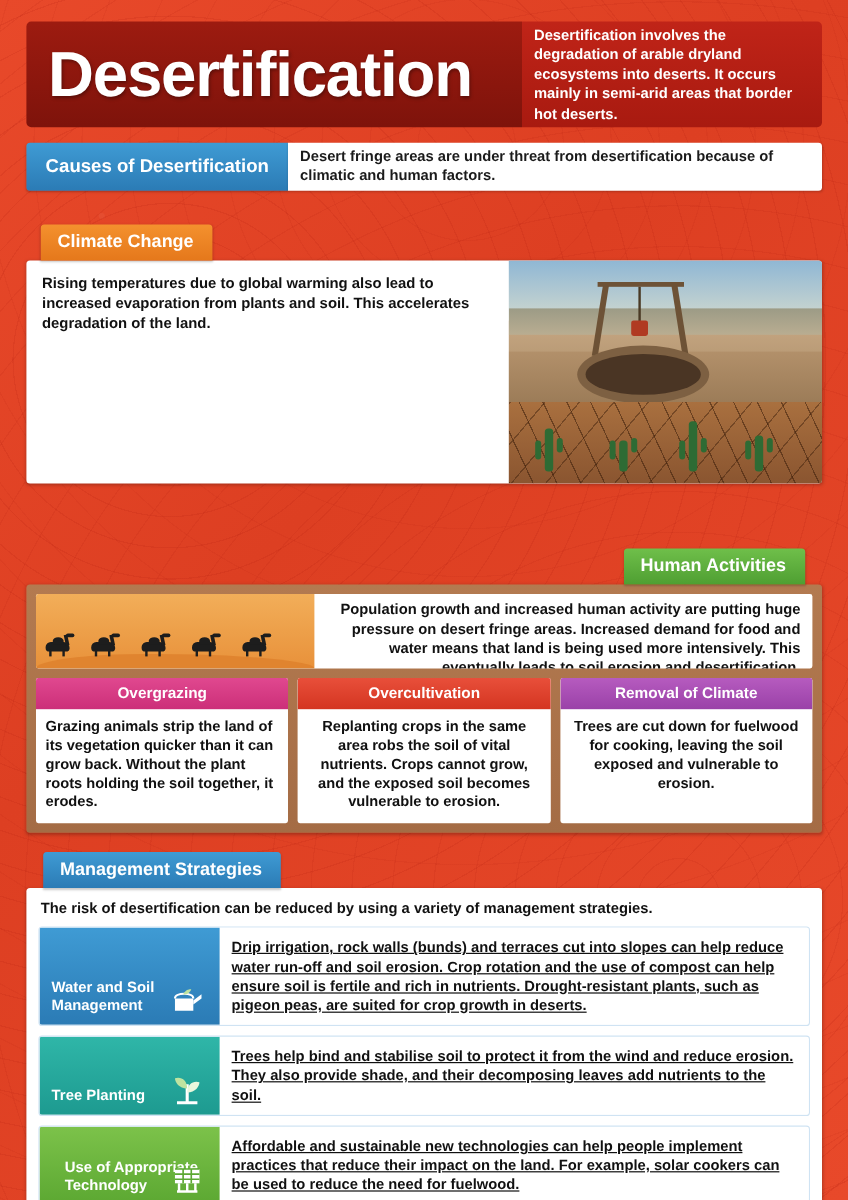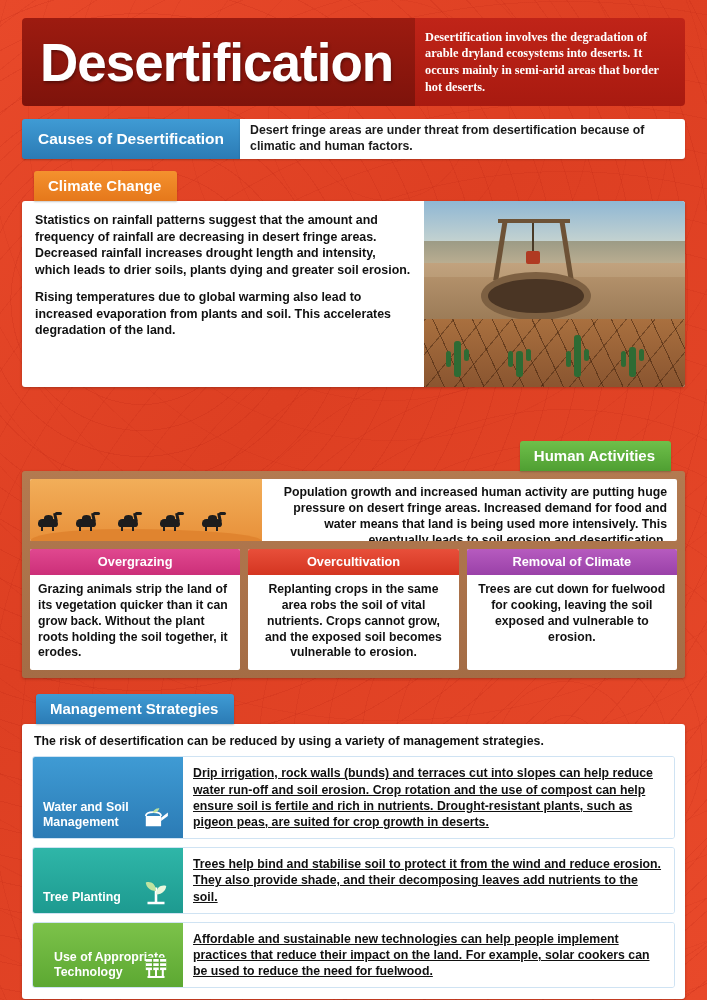--- a/index.html
+++ b/index.html
@@ -41,29 +41,29 @@
   }
   .title-box h1 {
     color: #fff;
     font-size: 53px;
     line-height: 1;
     letter-spacing: -1px;
     font-weight: bold;
     text-shadow: 1px 2px 3px rgba(0,0,0,0.35);
   }
   .header-desc {
-    width: 270px;
+    width: 250px;
     background: linear-gradient(180deg,#c02418 0%, #a81a10 100%);
     border-radius: 0 4px 4px 0;
     color: #fff;
     font-size: 12.3px;
     line-height: 1.35;
     font-weight: bold;
     padding: 9px 12px 9px 10px;
-    display: flex; align-items: center; font-family: Liberation Serif, serif;
+    display: flex; align-items: center;
   }
 
   
   .causes-row { display: flex; align-items: stretch; margin-top: 13px; height: 40px; }
   .blue-tab {
     background: linear-gradient(180deg,#3f9bd4 0%, #2b7bb5 100%);
     color: #fff; font-weight: bold; font-size: 15.5px;
     display: flex; align-items: center; padding: 0 16px;
     border-radius: 3px 0 0 3px;
     box-shadow: 0 1px 2px rgba(0,0,0,0.25);
@@ -85,21 +85,21 @@
     color: #fff; font-weight: bold; font-size: 15px;
     padding: 6px 16px 7px 14px;
     border-radius: 3px 3px 0 0;
     box-shadow: 0 1px 2px rgba(0,0,0,0.22);
   }
   .chip-orange { background: linear-gradient(180deg,#f4912e 0%, #e5781b 100%); }
   .chip-green  { background: linear-gradient(180deg,#6fbf4a 0%, #4f9f32 100%); margin-top: 40px; }
   .chip-blue   { background: linear-gradient(180deg,#3f9bd4 0%, #2b7bb5 100%); }
 
   
-  .climate-wrap { margin-top: 12px; }
+  .climate-wrap { margin-top: 28px; }
   .climate-chip-row { margin-left: 12px; }
   .climate-panel {
     background: #fff;
     border-radius: 3px;
     box-shadow: 0 1px 3px rgba(0,0,0,0.25);
     display: flex;
     overflow: hidden;
     height: 186px;
   }
   .climate-text {
@@ -224,21 +224,20 @@
     <div class="blue-tab">Causes of Desertification</div>
     <div class="causes-text">Desert fringe areas are under threat from desertification because of climatic and human factors.</div>
   </div>
 
   <div class="climate-wrap">
     <div class="climate-chip-row">
       <span class="chip chip-orange">Climate Change</span>
     </div>
     <div class="climate-panel">
       <div class="climate-text">
-        <p>Statistics on rainfall patterns suggest that the amount and frequency of rainfall are decreasing in desert fringe areas. Decreased rainfall increases drought length and intensity, which leads to drier soils, plants dying and greater soil erosion.</p>
         <p>Rising temperatures due to global warming also lead to increased evaporation from plants and soil. This accelerates degradation of the land.</p>
       </div>
       <div class="climate-photos">
         <div class="photo-well">
           <div class="well-hills"></div>
           <div class="well-ground"></div>
           <div class="well-post well-frame-l"></div>
           <div class="well-post well-frame-r"></div>
           <div class="well-post well-bar"></div>
           <div class="well-rope"></div>

